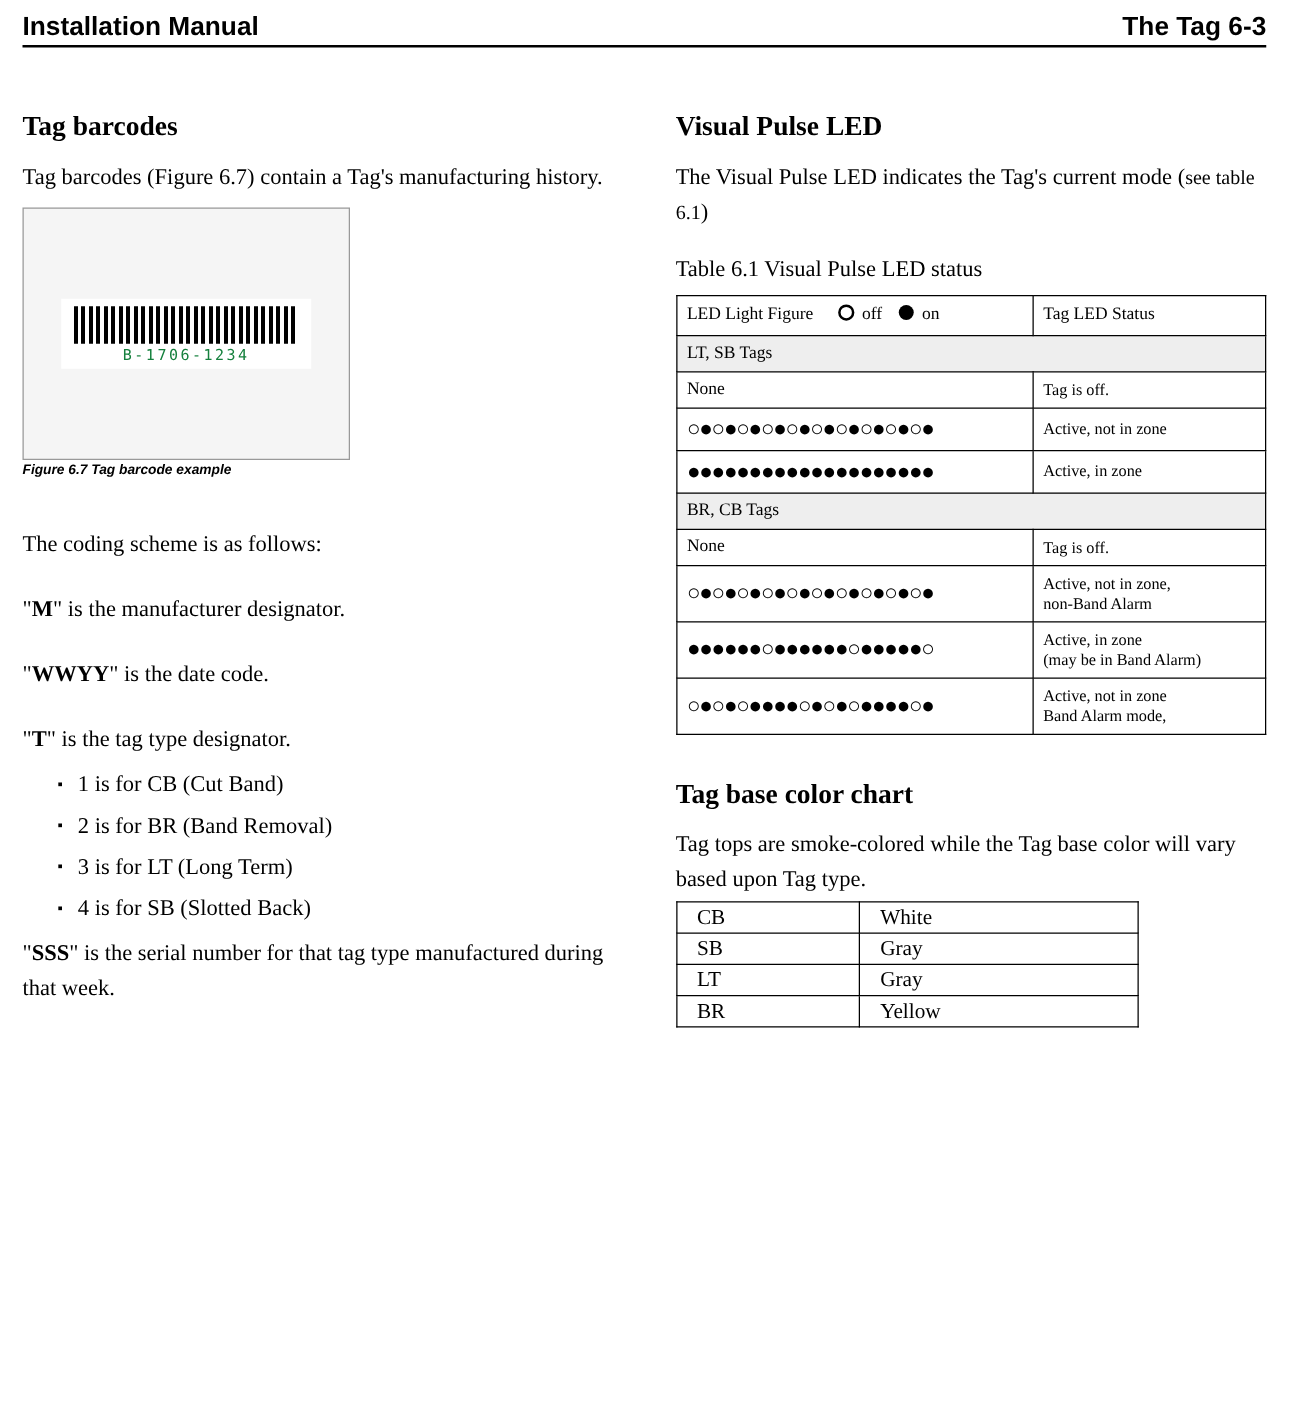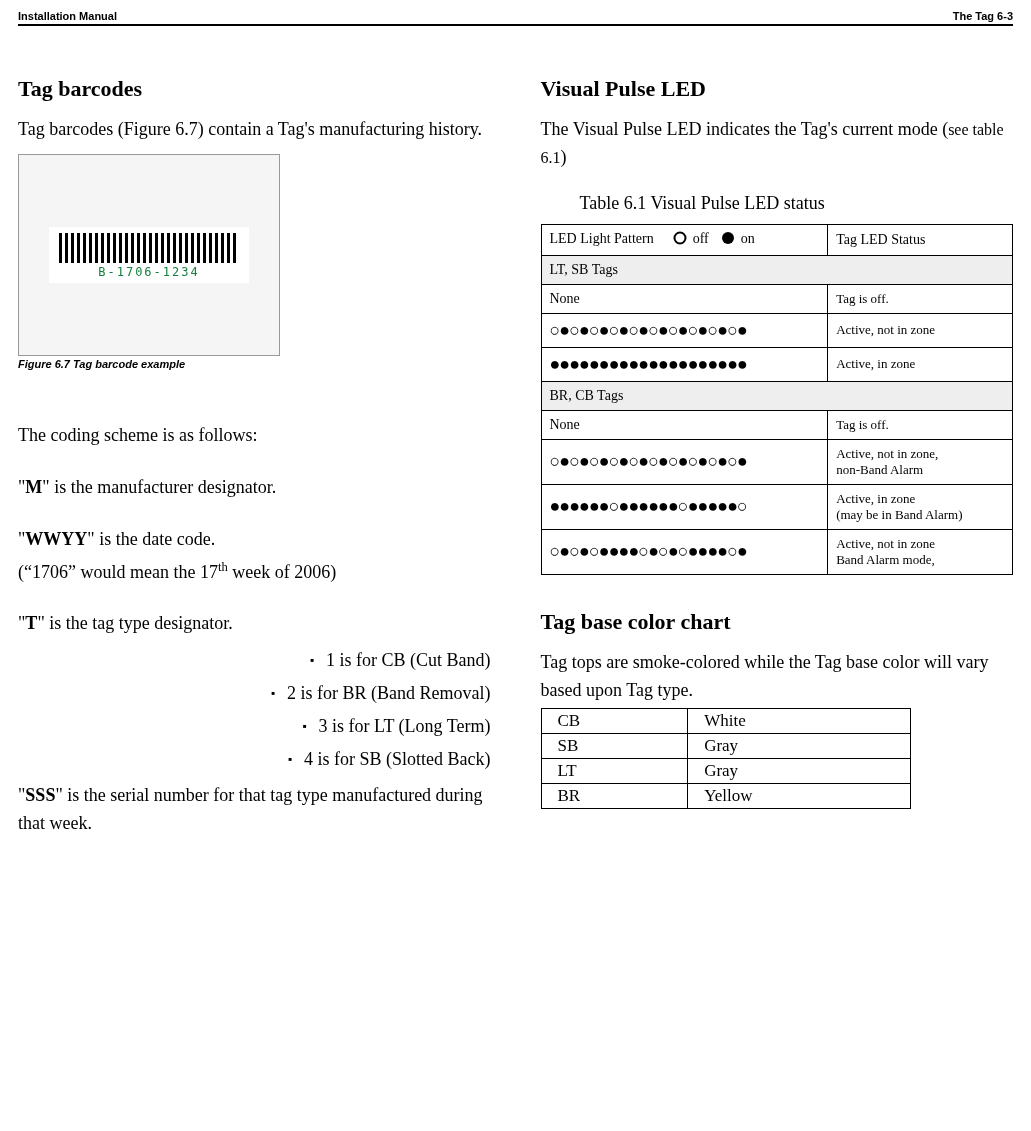--- a/index.html
+++ b/index.html
@@ -10,21 +10,21 @@
     width: 1031px;
     box-sizing: border-box;
     color: #000;
     background: #fff;
   }
   .header-row {
     display: flex;
     justify-content: space-between;
     font-family: Arial, Helvetica, sans-serif;
     font-weight: bold;
-    font-size: 11px;
+    font-size: 21px;
     border-bottom: 2px solid #000;
     padding-bottom: 2px;
     margin-bottom: 28px;
   }
   .cols {
     display: flex;
     gap: 50px;
   }
   .col {
     flex: 1;
@@ -37,21 +37,20 @@
     margin: 22px 0 14px 0;
   }
   p {
     margin: 4px 0;
     line-height: 1.55;
     font-size: 18px;
   }
   .small-table-caption {
     margin-top: 18px;
     font-size: 18px;
-    margin-left: 39px;
   }
   .fig-caption {
     font-family: Arial, Helvetica, sans-serif;
     font-weight: bold;
     font-size: 11px;
     margin-top: 2px;
     font-style: italic;
   }
   .barcode-box {
     width: 260px;
@@ -92,21 +91,20 @@
     margin: 36px 0 30px 0;
   }
   ul.bullets {
     list-style: none;
     padding-left: 28px;
     margin: 8px 0;
   }
   ul.bullets li {
     margin: 12px 0;
     font-size: 18px;
-    text-align: right;
   }
   ul.bullets li::before {
     content: "▪";
     margin-right: 12px;
     font-size: 12px;
     vertical-align: 2px;
   }
   
   table.led {
     border-collapse: collapse;
@@ -164,31 +162,30 @@
     <p>Tag barcodes (Figure 6.7) contain a Tag's manufacturing history.</p>
 
     <div class="barcode-box">
       <div class="barcode-inner">
         <div class="barcode-lines"></div>
         <div class="barcode-label">B-1706-1234</div>
       </div>
     </div>
     <div class="fig-caption">Figure 6.7 Tag barcode example</div>
 
-    <p style="margin-top:52px;">The coding scheme is as follows:</p>
+    <p style="margin-top:40px;">The coding scheme is as follows:</p>
 
 
     <p style="margin-top:24px;">
       <span>"</span><b>M</b><span>" is the manufacturer designator.</span>
     </p>
 
     <p style="margin-top:24px;">
       <span>"</span><b>WWYY</b><span>" is the date code.</span>
     </p>
-    <p>(“1706” would mean the 17<sup>th</sup> week of 2006)</p>
 
     <p style="margin-top:24px;">
       <span>"</span><b>T</b><span>" is the tag type designator.</span>
     </p>
 
     <ul class="bullets">
       <li>1 is for CB (Cut Band)</li>
       <li>2 is for BR (Band Removal)</li>
       <li>3 is for LT (Long Term)</li>
       <li>4 is for SB (Slotted Back)</li>
@@ -204,21 +201,21 @@
     <p>
       <span>The Visual Pulse LED indicates the Tag's current mode (</span><span style="font-size:16px;">see table 6.1</span><span>)</span>
     </p>
 
     <p class="small-table-caption">Table 6.1 Visual Pulse LED status</p>
 
     <table class="led">
       <tbody>
           <tr>
         <td>
-          <span>LED Light Pattern</span>
+          <span>LED Light Figure</span>
           &nbsp;&nbsp;&nbsp;
           <span class="legend-circle">
             <svg width="14" height="14">
                   <circle cx="7" cy="7" r="5.5" fill="none" stroke="#000" stroke-width="2"></circle>
                 </svg>
           </span>
           <span>off</span>
           &nbsp;
           <span class="legend-circle">
             <svg width="14" height="14">

